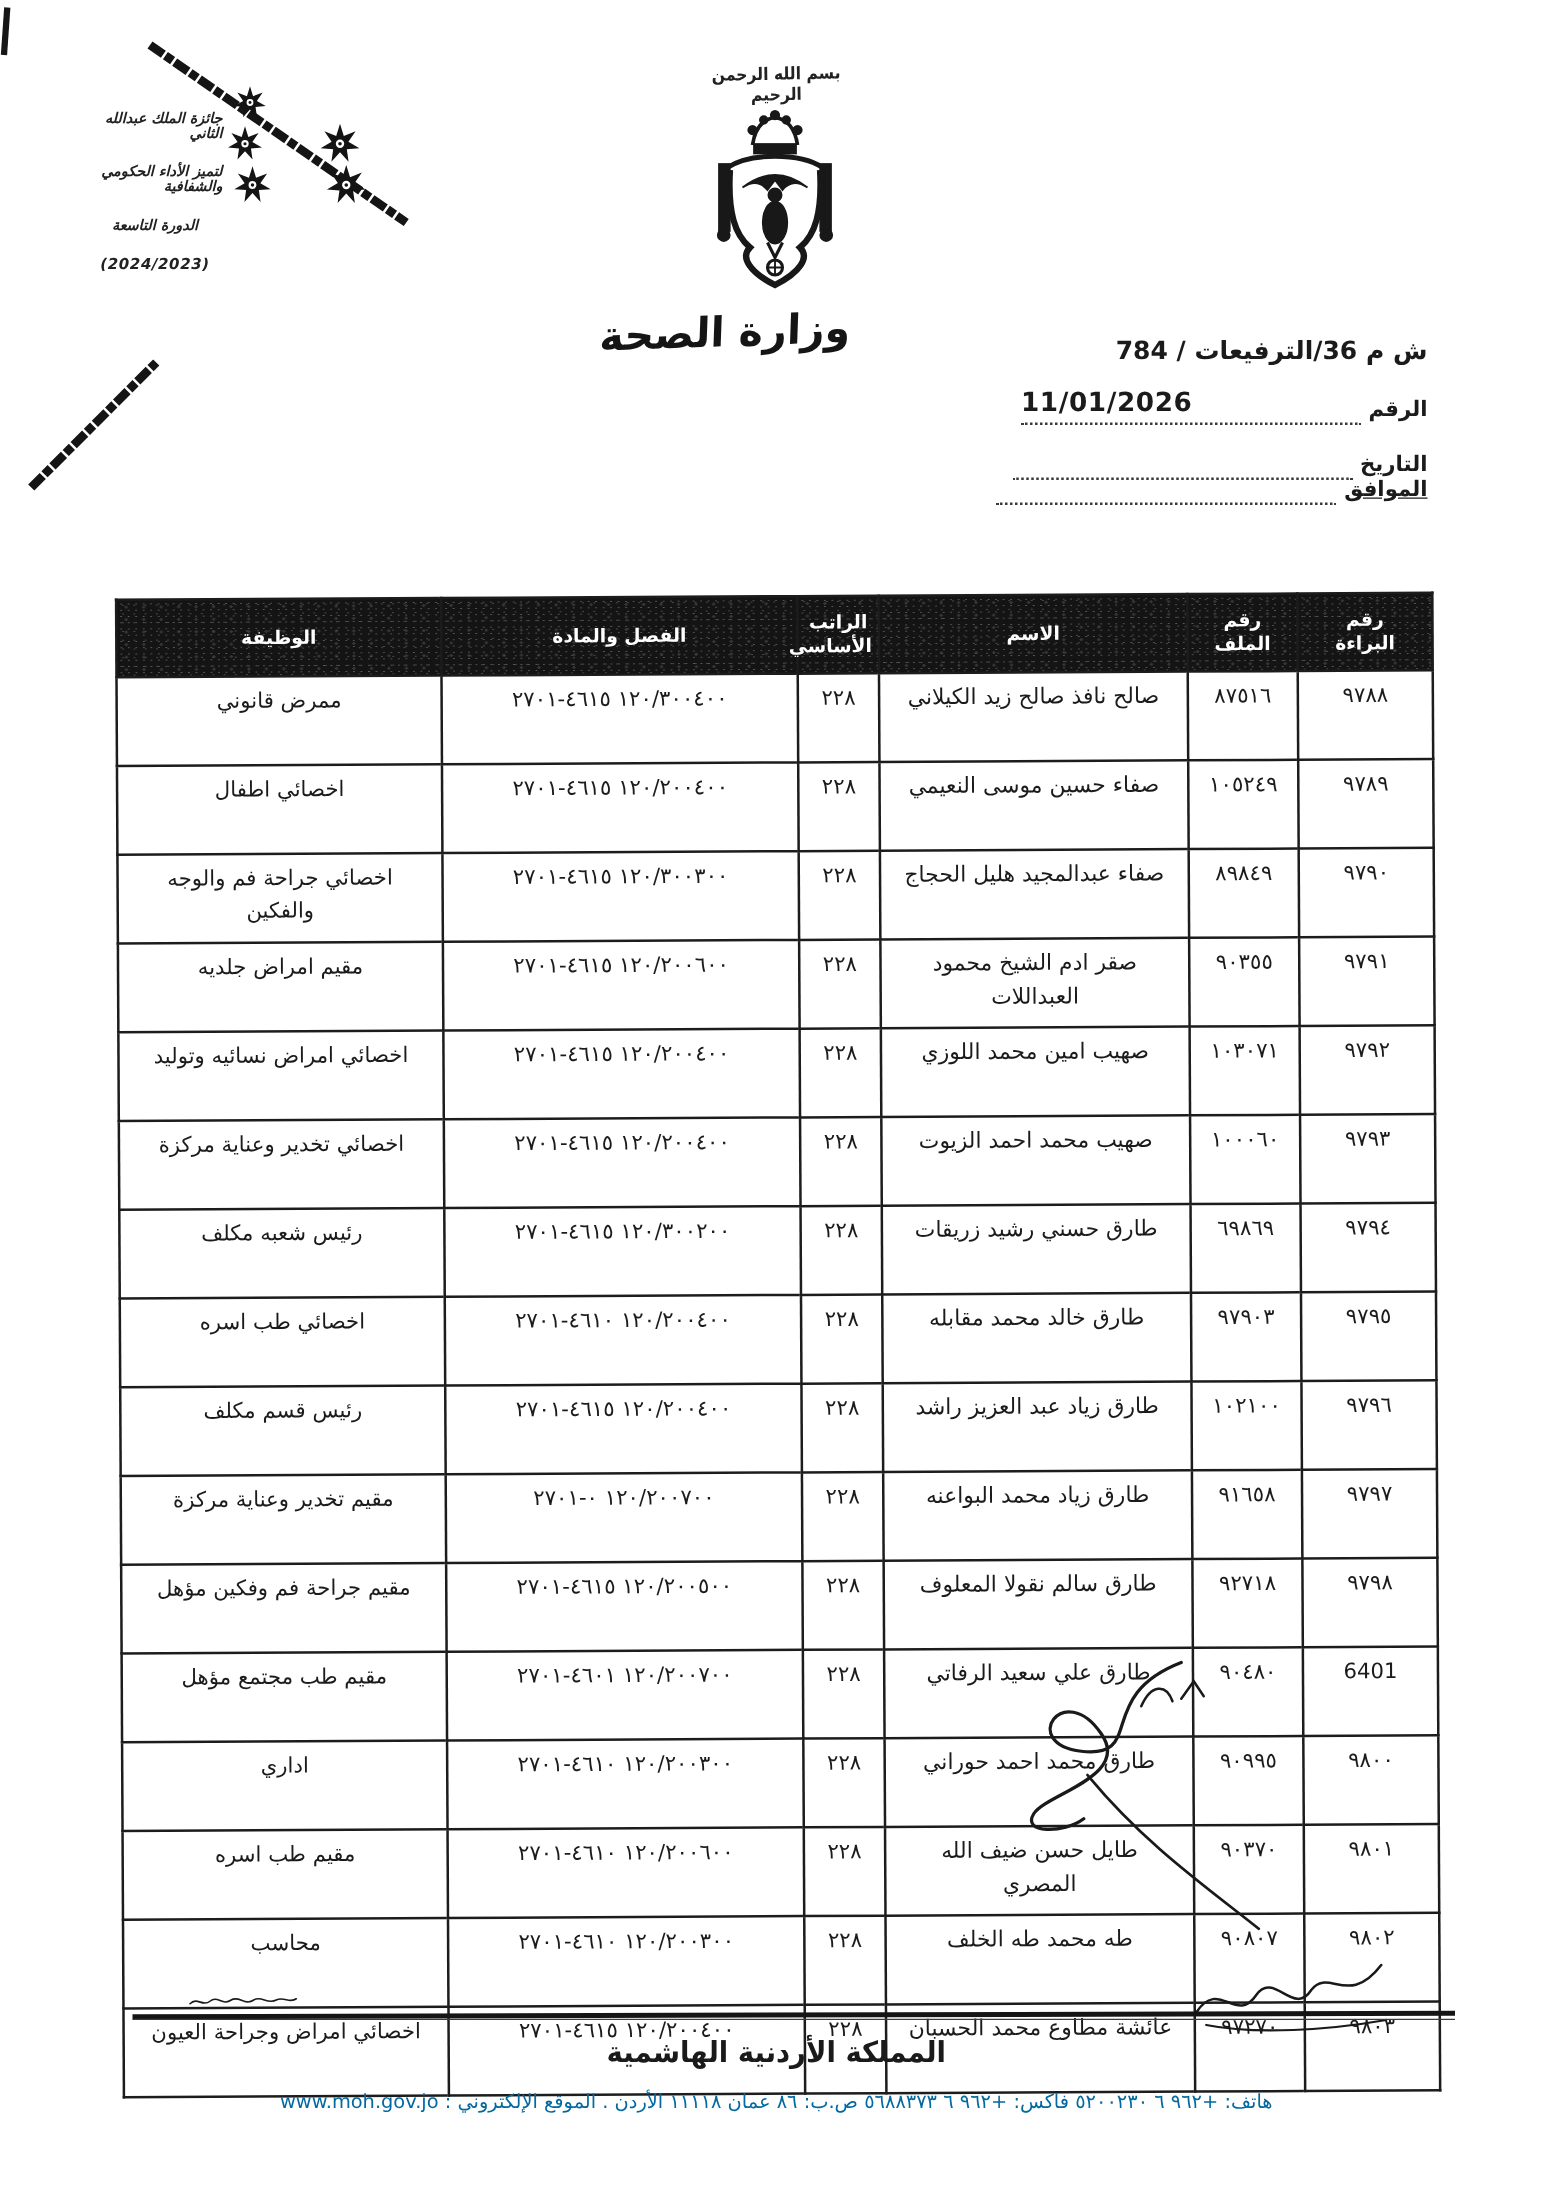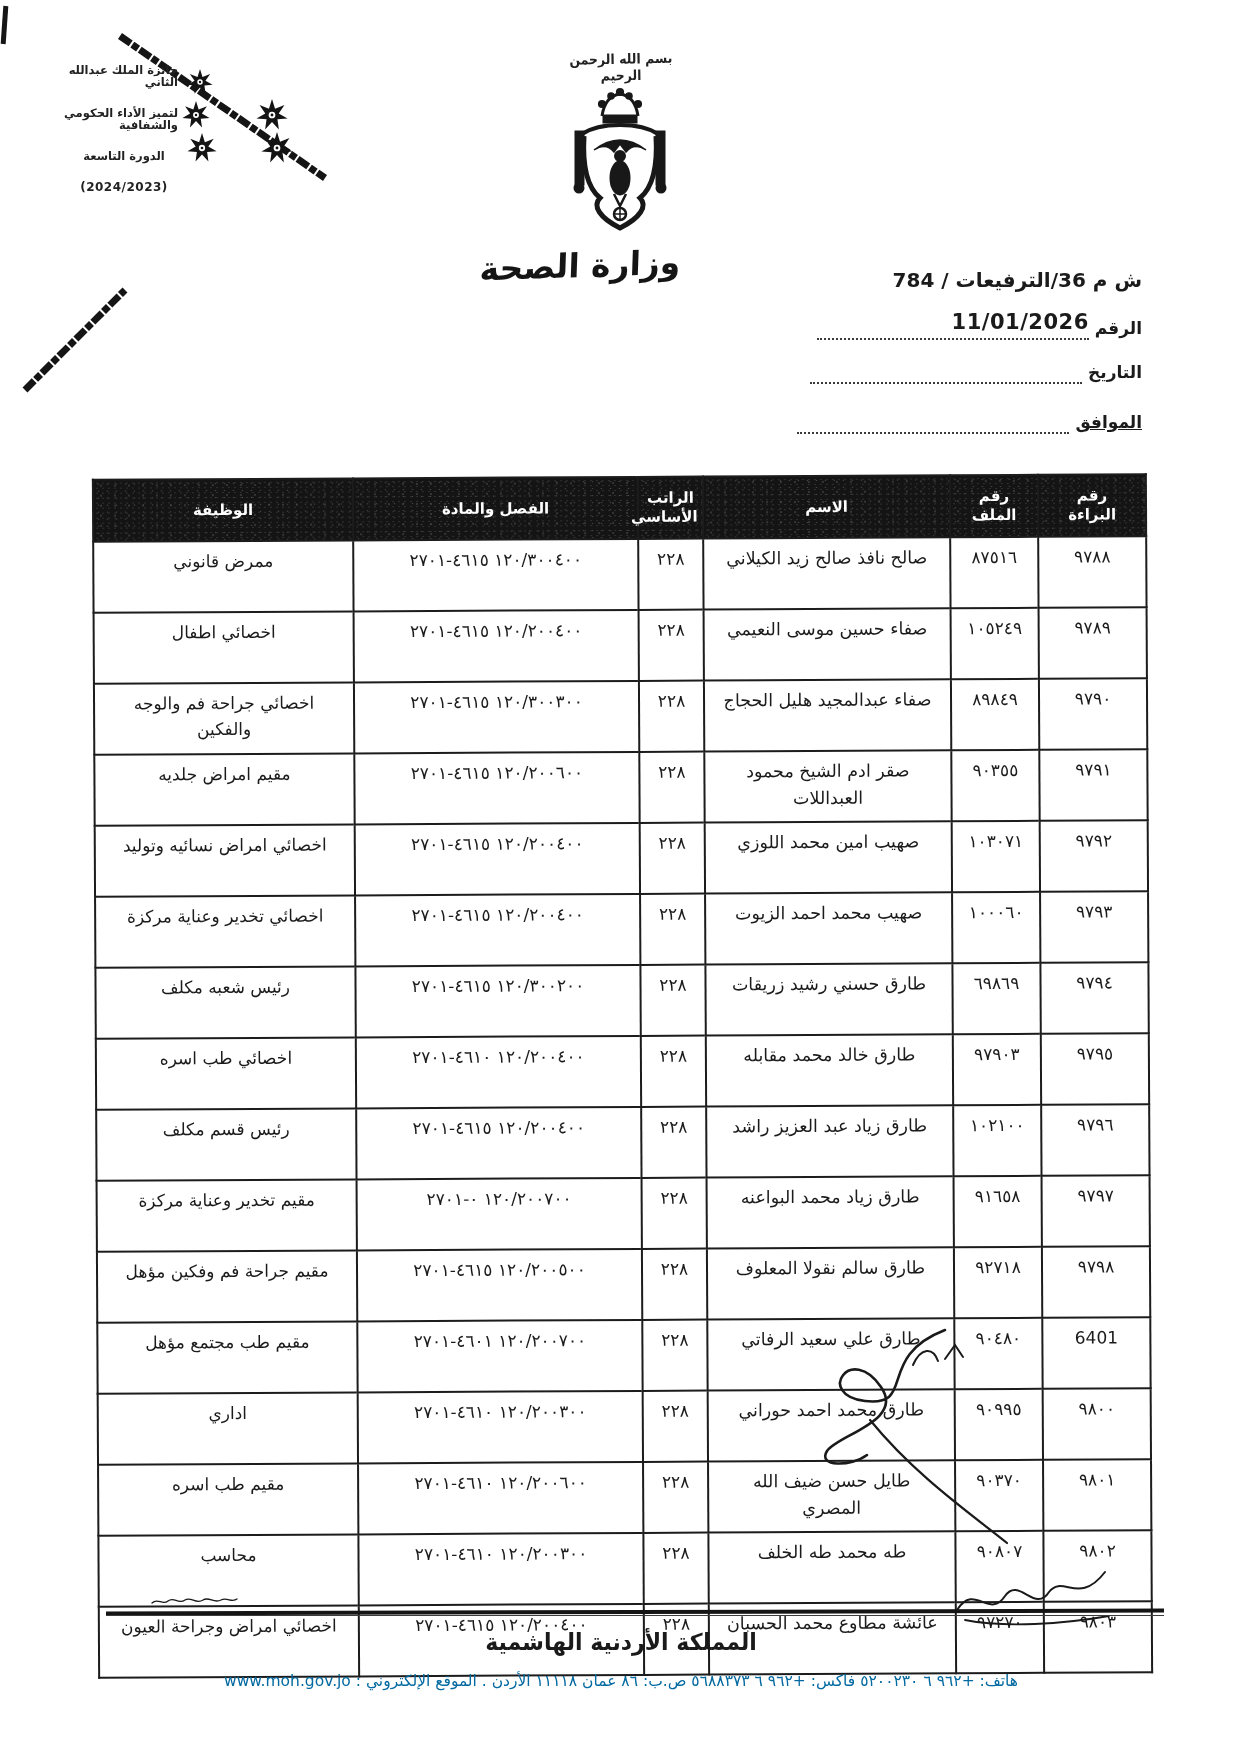--- a/index.html
+++ b/index.html
@@ -8,38 +8,38 @@
     background:#fff;color:#1b1b1b;overflow:hidden;
     font-family:"DejaVu Sans",sans-serif;
   }
   .abs{position:absolute;}
 
   
   .corner-mark{left:2px;top:6px;width:5px;height:38px;background:#161616;transform:rotate(4deg);}
 
   
   .badge-svg{left:20px;top:28px;}
-  .badge-lines{left:56px;top:64px;width:122px;font-size:11.5px;line-height:1.05;text-align:right;direction:rtl;font-weight:bold;color:#222;}
+  .badge-lines{left:56px;top:88px;width:122px;font-size:11.5px;line-height:1.05;text-align:right;direction:rtl;font-weight:bold;color:#222;font-style:italic;}
   .badge-lines .l{margin-bottom:19px;}
   .badge-lines .l3{margin-bottom:19px;text-align:center;padding-left:14px;}
   .badge-lines .l4{text-align:center;padding-left:14px;font-size:12px;letter-spacing:.5px;}
 
   
   .bismillah{left:556px;top:52px;width:130px;text-align:center;font-size:12.5px;font-weight:bold;transform:scaleY(1.1) rotate(-1deg);color:#222;}
   .ministry-callig{left:470px;top:246px;width:220px;text-align:center;font-size:33px;font-weight:bold;transform:rotate(-2deg) skewX(-4deg);color:#151515;}
 
   
   .ref-line{right:100px;top:268px;font-size:20px;font-weight:bold;direction:rtl;white-space:nowrap;}
   .field-row{right:100px;height:34px;direction:rtl;display:flex;align-items:flex-end;gap:6px;}
   .field-row .lbl{font-size:17px;font-weight:bold;padding-bottom:2px;}
-  .dotline{display:inline-block;width:272px;border-bottom:2px dotted #3a3a3a;text-align:right;min-height:28px;}
+  .dotline{display:inline-block;width:272px;border-bottom:2px dotted #3a3a3a;text-align:left;min-height:28px;}
   .dotline .val{font-size:21px;font-weight:bold;direction:ltr;unicode-bidi:isolate;letter-spacing:.5px;}
   .row-number{top:306px;}
   .row-date{top:350px;}
-  .row-agreed{top:400px;text-decoration:underline;}
+  .row-agreed{top:370px;text-decoration:underline;}
 
   
   .tbl-wrap{left:95px;top:476px;width:1053px;transform:rotate(-0.3deg);}
   table.tbl{border-collapse:collapse;table-layout:fixed;width:1053px;direction:rtl;}
   .tbl th,.tbl td{border:2px solid #1c1c1c;}
   .tbl thead th{
     height:56px;background-color:#141414;
     background-image:
       radial-gradient(#4c4c4c 14%,transparent 16%),
       radial-gradient(#353535 12%,transparent 15%),

